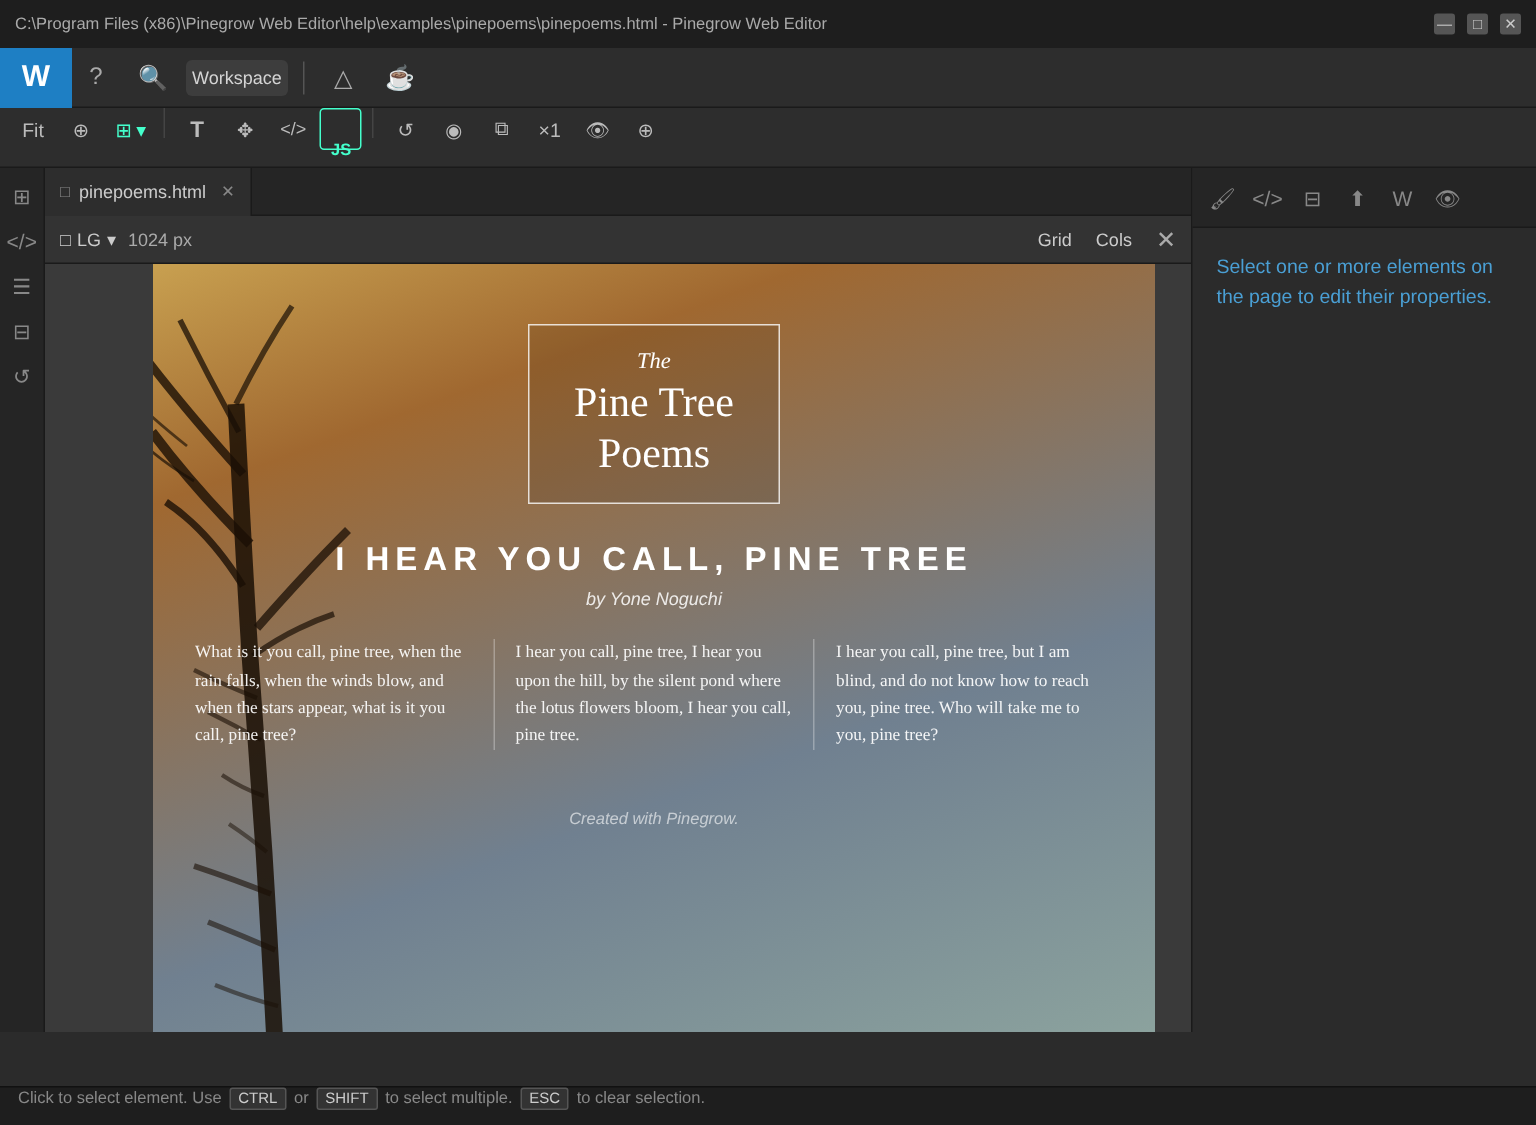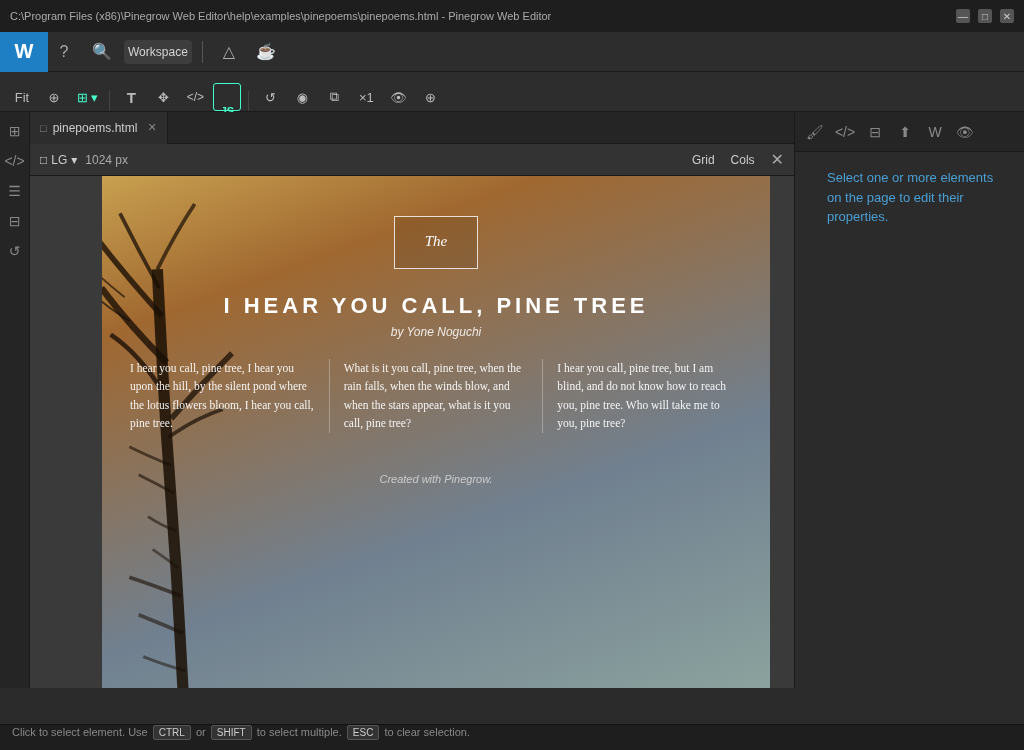--- a/index.html
+++ b/index.html
@@ -110,21 +110,21 @@
       height: 22px;
       background: #555;
       margin: 0 4px;
     }
 
     
     .toolbar {
       height: 40px;
       background: #2d2d2d;
       display: flex;
-      align-items: flex-end;
+      align-items: flex-start;
       padding: 0 8px;
       gap: 4px;
       flex-shrink: 0;
       border-bottom: 1px solid #1a1a1a;
     }
     .tb-btn {
       height: 28px;
       min-width: 28px;
       display: flex;
       align-items: center;
@@ -382,21 +382,20 @@
       align-items: center;
       justify-content: center;
       color: #888;
       font-size: 14px;
       cursor: pointer;
       border-radius: 3px;
     }
     .right-panel-content {
       flex: 1;
       padding: 16px;
-      margin-left: 16px;
     }
     .rp-message {
       color: #4a9fd4;
       font-size: 13px;
       line-height: 1.5;
     }
 
     
     .status-bar {
       height: 26px;
@@ -569,28 +568,29 @@
 
             <path d="M75,450 Q50,440 20,430" stroke="#1a0f05" stroke-width="4" fill="none" opacity="0.6"></path>
             <path d="M78,490 Q55,480 30,470" stroke="#1a0f05" stroke-width="4" fill="none" opacity="0.55"></path>
             <path d="M80,530 Q60,525 35,515" stroke="#1a0f05" stroke-width="3" fill="none" opacity="0.5"></path>
           </svg>
 
           <div class="page-content">
 
             <div class="title-box">
               <div class="title-box-the">The</div>
+              <div class="title-box-main">Pine Tree<br>Poems</div>
             </div>
 
             <div class="poem-heading">I HEAR YOU CALL, PINE TREE</div>
             <div class="poem-author">by Yone Noguchi</div>
 
             <div class="poem-columns">
+              <div class="poem-col">What is it you call, pine tree, when the rain falls, when the winds blow, and when the stars appear, what is it you call, pine tree?</div>
               <div class="poem-col">I hear you call, pine tree, I hear you upon the hill, by the silent pond where the lotus flowers bloom, I hear you call, pine tree.</div>
-              <div class="poem-col">What is it you call, pine tree, when the rain falls, when the winds blow, and when the stars appear, what is it you call, pine tree?</div>
               <div class="poem-col">I hear you call, pine tree, but I am blind, and do not know how to reach you, pine tree. Who will take me to you, pine tree?</div>
             </div>
 
             <div class="page-footer">Created with Pinegrow.</div>
           </div>
         </div>
       </div>
     </div>
   </div>
 

